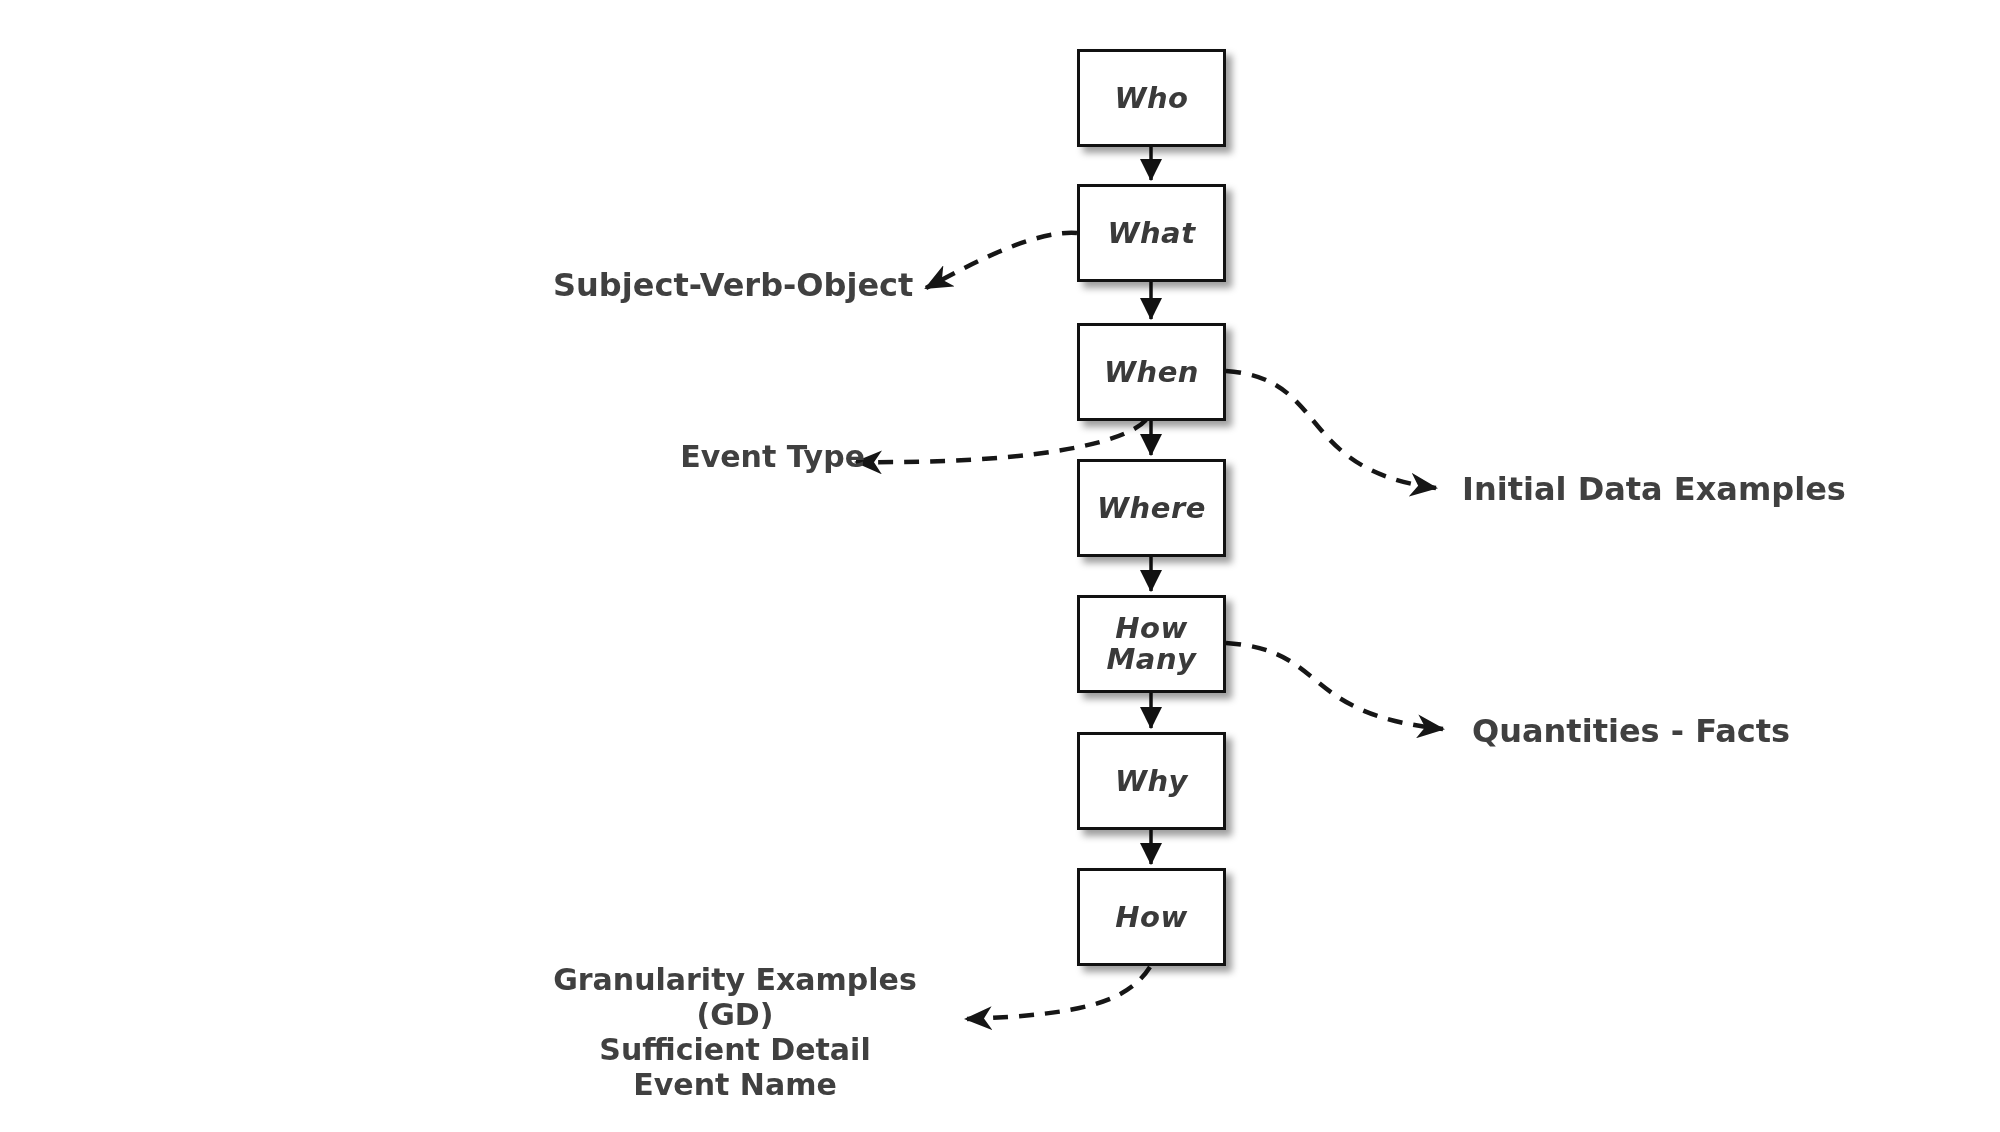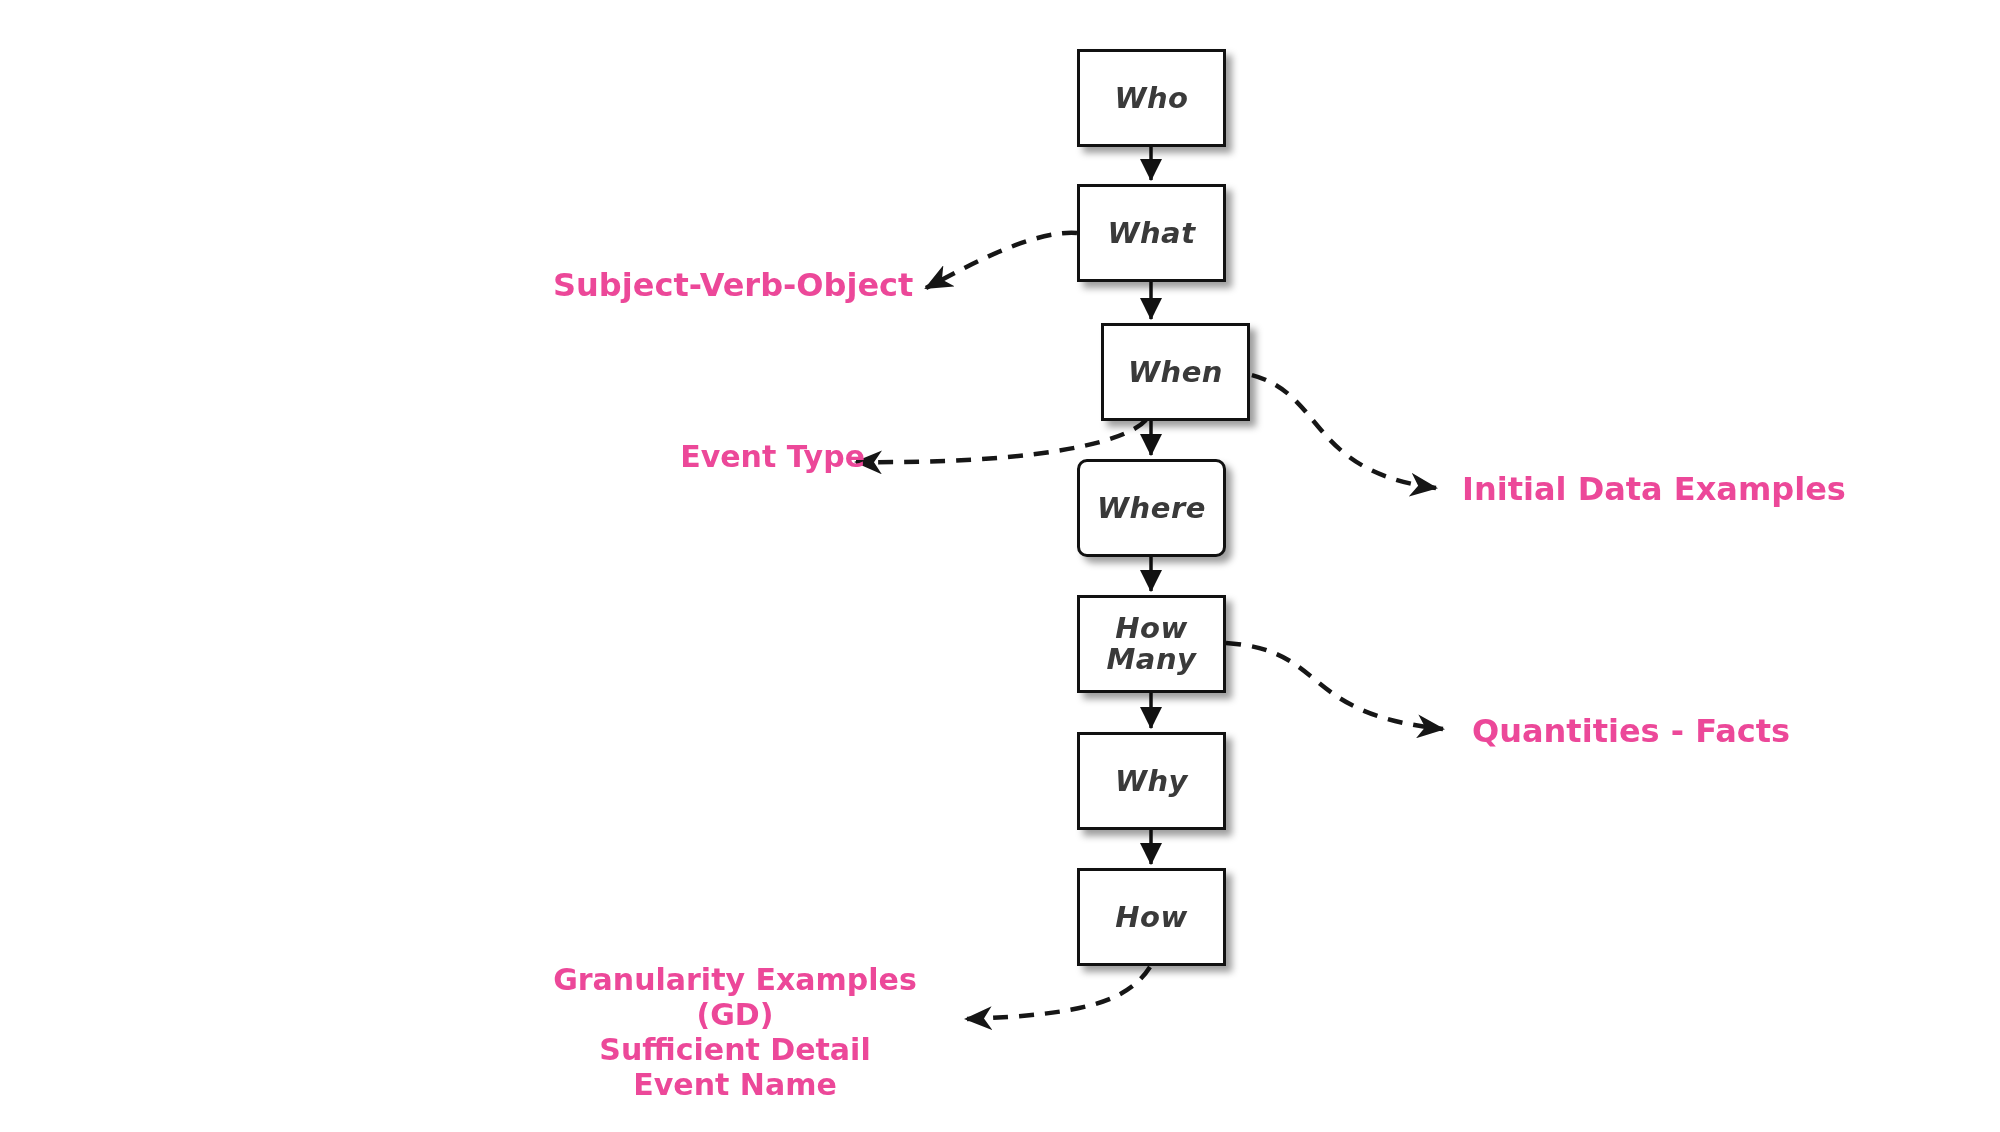--- a/index.html
+++ b/index.html
@@ -47,32 +47,32 @@
   .flow-box .box-label {
     font-weight: bold; font-style: italic;
     font-size: 29px; line-height: 31px;
     color: #3a3a3a;
     letter-spacing: 0.5px;
     white-space: pre-line;
     text-align: center;
   }
   .box-who      { top: 49px; }
   .box-what     { top: 184px; }
-  .box-when     { top: 323px; margin-left: 24px; }
-  .box-where    { top: 459px; border-radius: 10px; }
+  .box-when     { top: 323px; }
+  .box-where    { top: 459px; }
   .box-how-many { top: 595px; }
   .box-why      { top: 732px; }
   .box-how      { top: 868px; }
 
   
   .annotation {
     position: absolute;
     font-family: "DejaVu Sans", sans-serif;
     font-weight: bold;
-    color: #ec4899;
+    color: #404040;
     white-space: nowrap;
   }
   .anno-svo        { left: 553px;  top: 266px; font-size: 32px; }
   .anno-event-type { left: 565px;  top: 440px; width: 300px; text-align: right;
                      font-size: 30px; line-height: 33px; white-space: normal; }
   .anno-ide        { left: 1462px; top: 470px; font-size: 32px; }
   .anno-qf         { left: 1472px; top: 712px; font-size: 32px; }
   .anno-gran       { left: 535px;  top: 962px; width: 400px; text-align: center;
                      font-size: 30px; line-height: 35px; white-space: normal; }
 </style>

